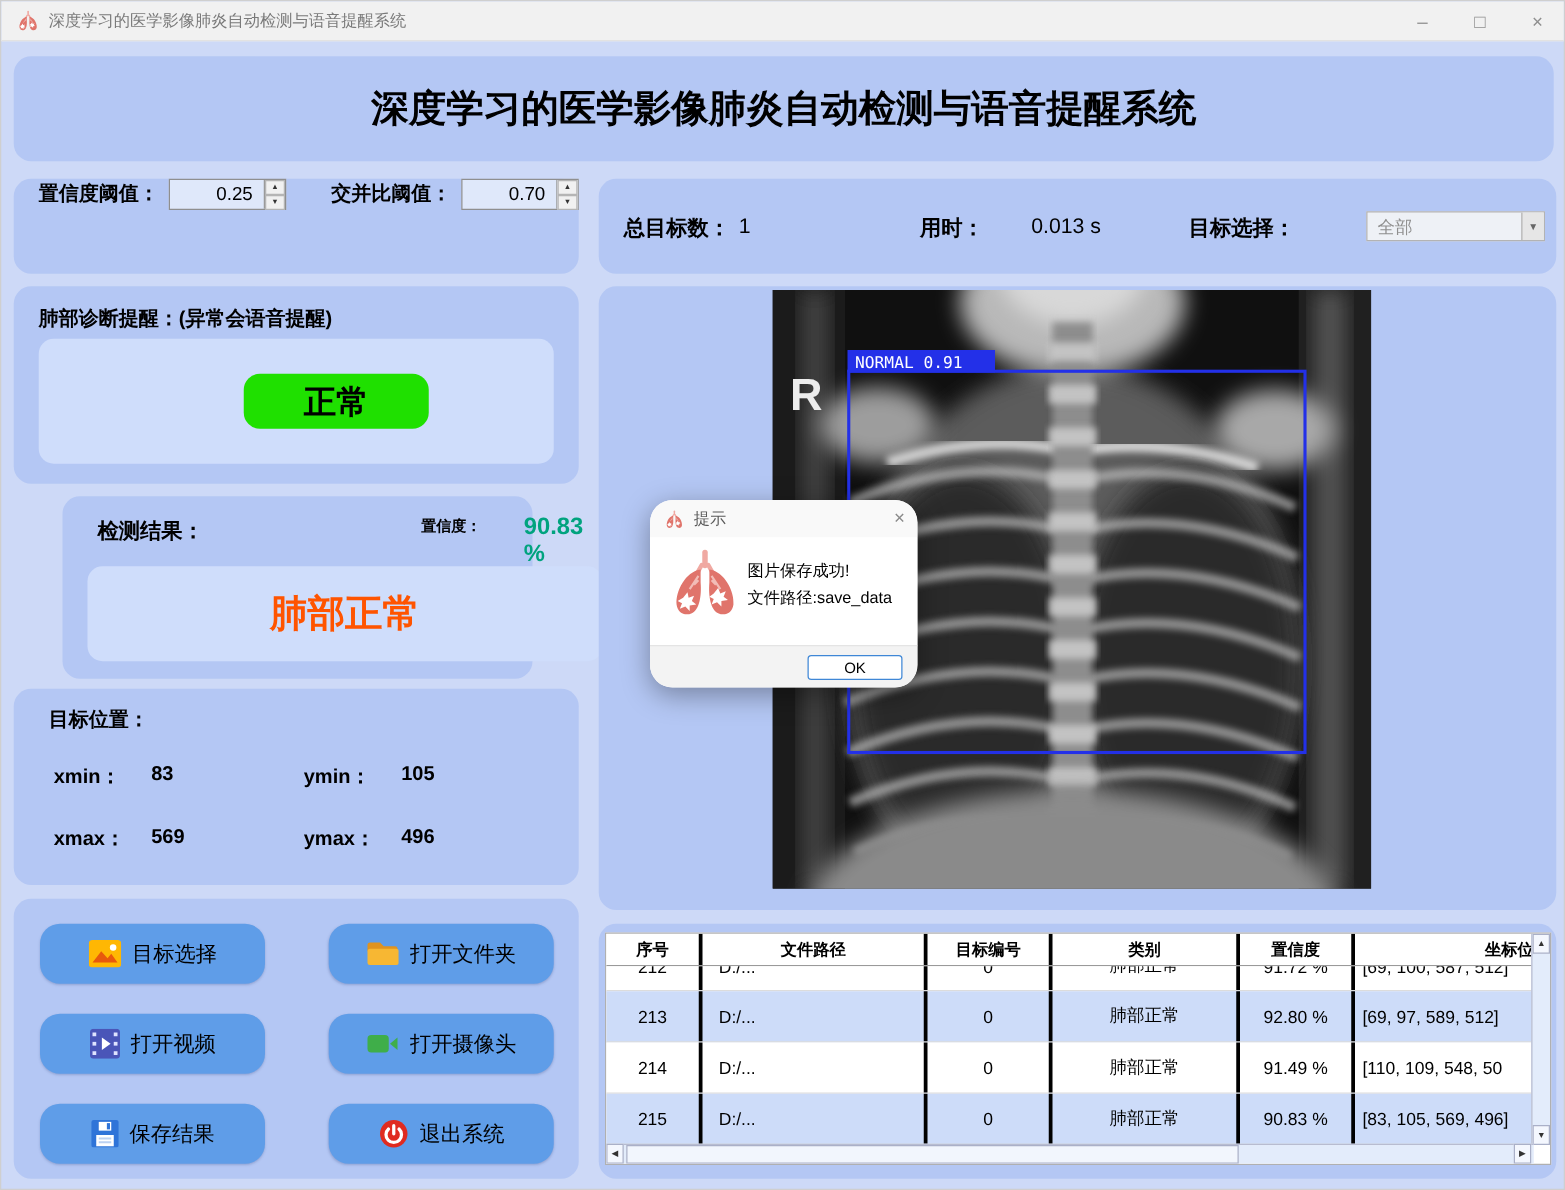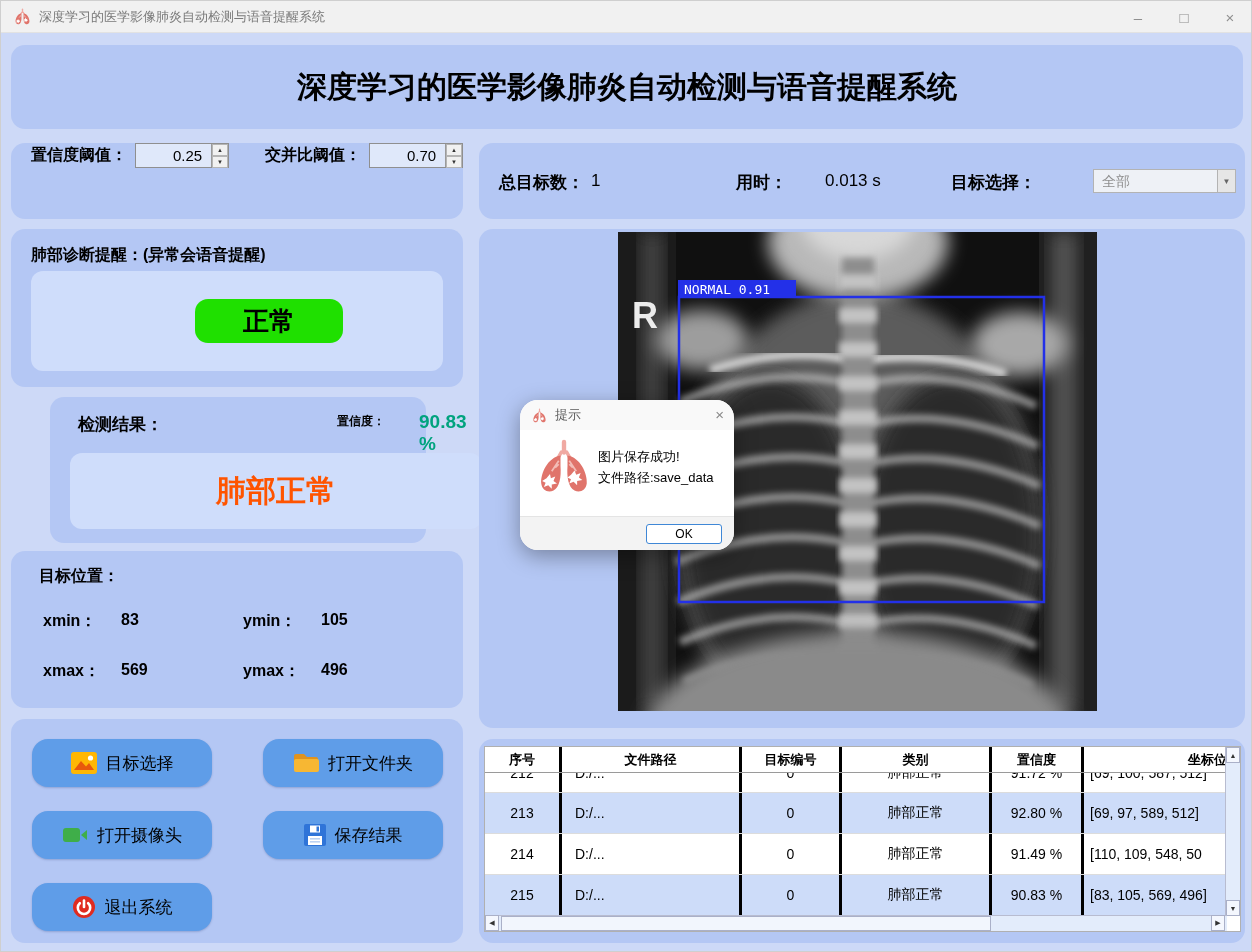--- a/index.html
+++ b/index.html
@@ -210,20 +210,33 @@
           <path d="M3,18 L10,9 L15,14.5 L18,11 L23,18 Z" fill="#e8590c"></path>
         </svg>
         <span>目标选择</span>
       </div>
       <div class="app-btn">
         <svg width="26" height="22" viewBox="0 0 26 22">
           <path d="M1,4 q0-2 2-2 h8 l3,3 h9 q2,0 2,2 v2 h-24 z" fill="#e0931f"></path>
           <rect x="1" y="7" width="25" height="13" rx="2" fill="#f7b733"></rect>
         </svg>
         <span>打开文件夹</span>
+      </div>
+      <div class="app-btn">
+        <svg width="24" height="24" viewBox="0 0 24 24">
+          <rect width="24" height="24" rx="3" fill="#4a55b8"></rect>
+          <rect x="2" y="3" width="3" height="3" fill="#dfe3ff"></rect>
+            <rect x="2" y="10.5" width="3" height="3" fill="#dfe3ff"></rect>
+            <rect x="2" y="18" width="3" height="3" fill="#dfe3ff"></rect>
+          <rect x="19" y="3" width="3" height="3" fill="#dfe3ff"></rect>
+            <rect x="19" y="10.5" width="3" height="3" fill="#dfe3ff"></rect>
+            <rect x="19" y="18" width="3" height="3" fill="#dfe3ff"></rect>
+          <path d="M9.5,7 L16.5,12 L9.5,17 Z" fill="#fff"></path>
+        </svg>
+        <span>打开视频</span>
       </div>
       <div class="app-btn">
         <svg width="26" height="24" viewBox="0 0 26 24">
           <rect x="1" y="5" width="17" height="14" rx="3" fill="#3fae49"></rect>
           <path d="M25,7 L19,12 L25,17 Z" fill="#3fae49"></path>
         </svg>
         <span>打开摄像头</span>
       </div>
       <div class="app-btn">
         <svg width="22" height="22" viewBox="0 0 22 22">

